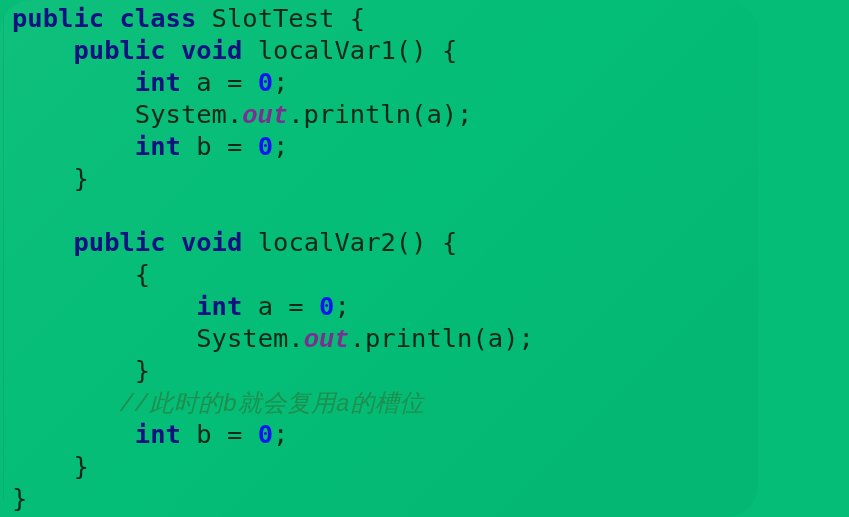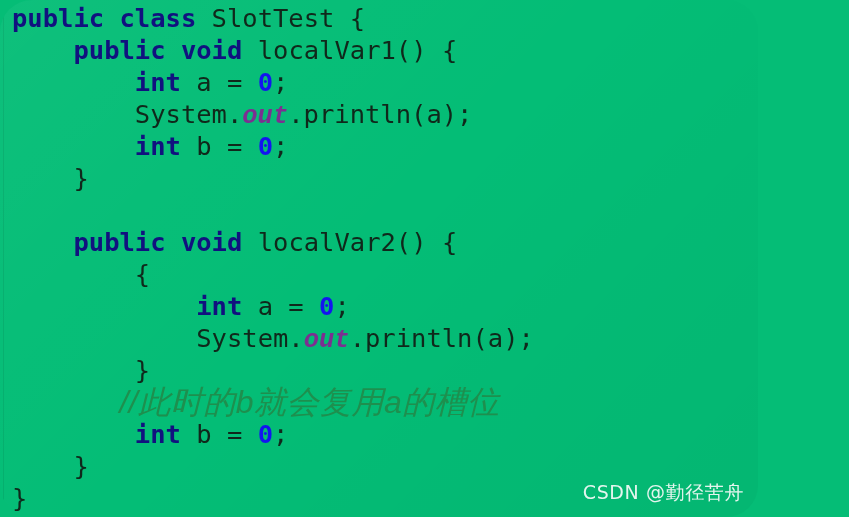--- a/index.html
+++ b/index.html
@@ -49,22 +49,22 @@
   #code .ln { display: block; height: 32px; }
 
   .kw   { color: #11117f; font-weight: bold; }
   .id   { color: #10281b; }
   .num  { color: #1414f0; font-weight: bold; }
   .fld  { color: #7c2f91; font-weight: bold; font-style: italic; font-family: Liberation Mono, monospace; }
   .punc { color: #10281b; }
   .cmt  {
     color: #1e8f4e;
     font-style: italic;
-    font-family: Liberation Sans, sans-serif;
-    font-size: 32px;
+    font-family: Liberation Mono, monospace;
+    font-size: 24px;
     letter-spacing: 0.5px;
   }
 
   #watermark {
     position: absolute;
     right: 14px;
     bottom: 11px;
     font-family: "DejaVu Sans", "Liberation Sans", sans-serif;
     font-size: 19px;
     color: rgba(245,250,248,0.93);
@@ -73,15 +73,14 @@
     white-space: pre;
   }
 </style>
 </head>
 <body>
 
 <div id="screenshot">
 
   <pre id="code"><span class="ln"><span class="kw">public</span><span class="punc"> </span><span class="kw">class</span><span class="punc"> </span><span class="id">SlotTest</span><span class="punc"> {</span></span><span class="ln"><span class="punc">    </span><span class="kw">public</span><span class="punc"> </span><span class="kw">void</span><span class="punc"> </span><span class="id">localVar1</span><span class="punc">() {</span></span><span class="ln"><span class="punc">        </span><span class="kw">int</span><span class="punc"> a = </span><span class="num">0</span><span class="punc">;</span></span><span class="ln"><span class="punc">        </span><span class="id">System.</span><span class="fld">out</span><span class="id">.println(a);</span></span><span class="ln"><span class="punc">        </span><span class="kw">int</span><span class="punc"> b = </span><span class="num">0</span><span class="punc">;</span></span><span class="ln"><span class="punc">    </span><span class="punc">}</span></span><span class="ln"> </span><span class="ln"><span class="punc">    </span><span class="kw">public</span><span class="punc"> </span><span class="kw">void</span><span class="punc"> </span><span class="id">localVar2</span><span class="punc">() {</span></span><span class="ln"><span class="punc">        </span><span class="punc">{</span></span><span class="ln"><span class="punc">            </span><span class="kw">int</span><span class="punc"> a = </span><span class="num">0</span><span class="punc">;</span></span><span class="ln"><span class="punc">            </span><span class="id">System.</span><span class="fld">out</span><span class="id">.println(a);</span></span><span class="ln"><span class="punc">        </span><span class="punc">}</span></span><span class="ln"><span class="punc">       </span><span class="cmt">//此时的b就会复用a的槽位</span></span><span class="ln"><span class="punc">        </span><span class="kw">int</span><span class="punc"> b = </span><span class="num">0</span><span class="punc">;</span></span><span class="ln"><span class="punc">    </span><span class="punc">}</span></span><span class="ln"><span class="punc">}</span></span></pre>
 
-  <div id="watermark">CSDN @勤径苦舟</div>
 
 </div>
 
 </body></html>

